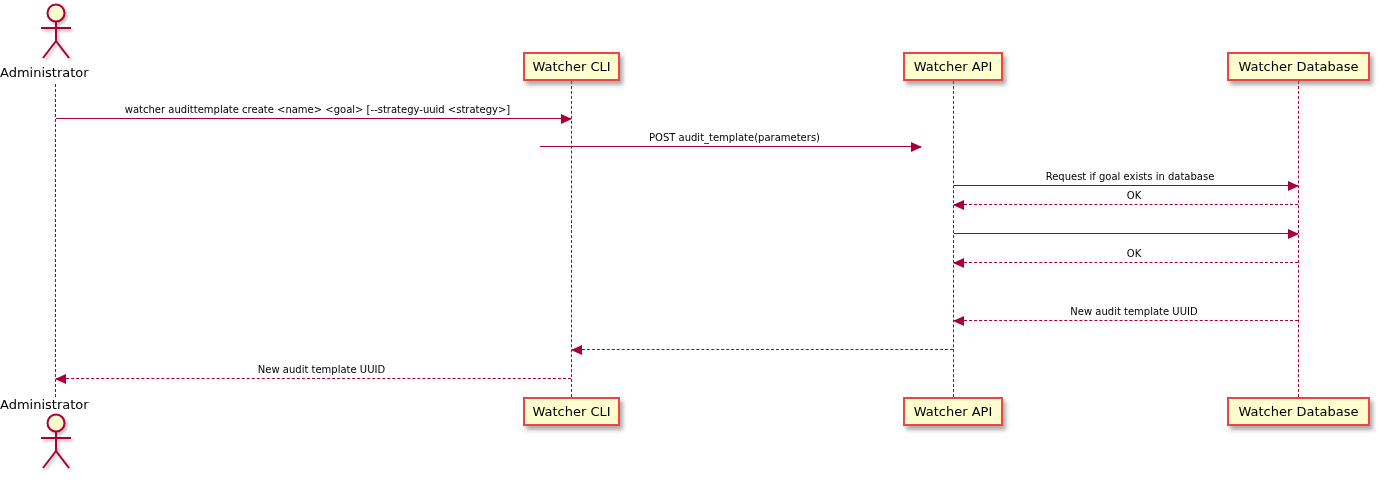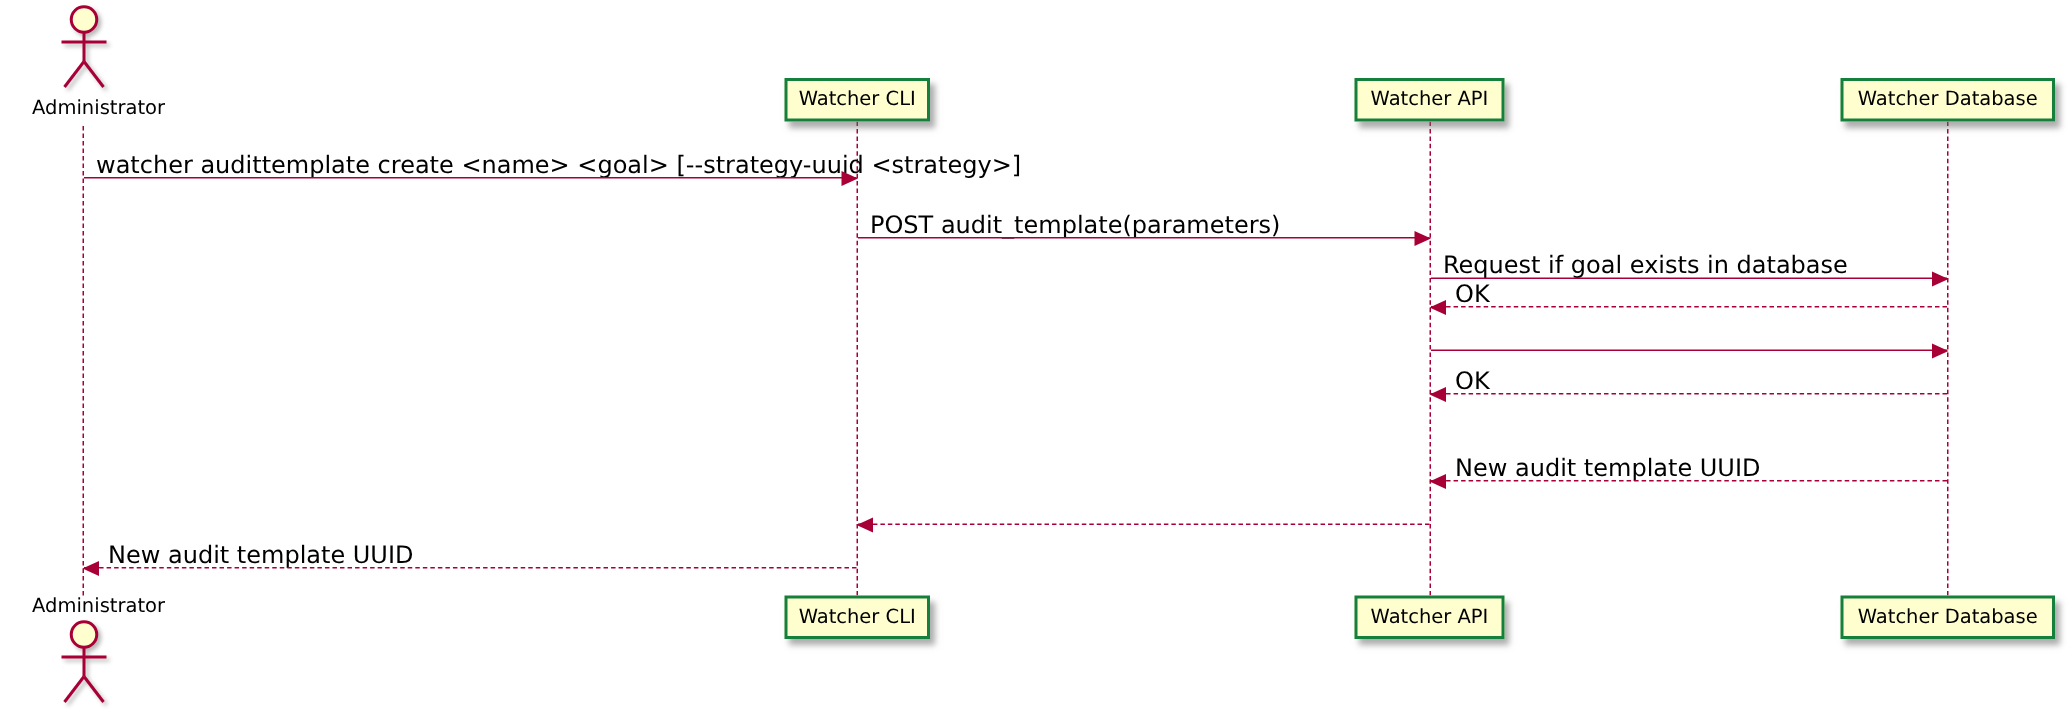--- a/index.html
+++ b/index.html
@@ -6,33 +6,33 @@
   .canvas{
     position:relative;width:1379px;height:483px;background:#ffffff;
     font-family:"DejaVu Sans","Liberation Sans",sans-serif;color:#000;
     overflow:hidden;
   }
   
   .lifeline{position:absolute;width:0;border-left:1px dashed #A80036;}
   
   .pbox{
     position:absolute;height:29px;box-sizing:border-box;
-    background:#FEFECE;border:2px solid #15803d;
+    background:#FEFECE;border:2px solid #ef4444;
     box-shadow:3px 4px 4px rgba(105,105,105,0.55);
     display:flex;align-items:center;justify-content:center;
     font-size:13px;white-space:nowrap;
   }
   
   .actor-label{
-    position:absolute;width:110px;text-align:right;font-size:13px;
+    position:absolute;width:110px;text-align:left;font-size:13px;
     white-space:nowrap;
   }
   .actor-fig{position:absolute;filter:drop-shadow(2.5px 2.5px 1.5px rgba(0,0,0,0.28));}
   
-  .msg{position:absolute;height:18px;font-size:16px;white-space:nowrap;}
+  .msg{position:absolute;height:18px;font-size:10px;white-space:nowrap;text-align:center;}
   .msg .lbl{padding-left:8px;line-height:15px;}
   .msg.reply .lbl{padding-left:16px;}
   .msg-line{position:absolute;left:0;right:0;top:16px;height:0;border-top:1px solid #A80036;}
   .msg-line.dashed{border-top-style:dashed;}
   .ah{position:absolute;width:0;height:0;top:-5px;}
   .ah.right{right:-1px;border-left:11px solid #A80036;border-top:5px solid transparent;border-bottom:5px solid transparent;}
   .ah.left{left:-1px;border-right:11px solid #A80036;border-top:5px solid transparent;border-bottom:5px solid transparent;}
 </style>
 </head>
 <body>
@@ -57,21 +57,21 @@
   <div class="pbox" style="left:903px;top:52px;width:100px;">Watcher API</div>
   <div class="pbox" style="left:1227px;top:52px;width:143px;">Watcher Database</div>
 
   <div class="msg fwd" style="left:56px;top:102px;width:515px;">
     <div class="lbl">watcher audittemplate create &lt;name&gt; &lt;goal&gt; [--strategy-uuid &lt;strategy&gt;]</div>
     <div class="msg-line solid">
         <span class="ah right"></span>
       </div>
   </div>
 
-  <div class="msg fwd" style="left:572px;top:130px;width:381px;margin-top:12px;">
+  <div class="msg fwd" style="left:540px;top:130px;width:381px;">
     <div class="lbl">POST audit_template(parameters)</div>
     <div class="msg-line solid">
         <span class="ah right"></span>
       </div>
   </div>
 
   <div class="msg fwd" style="left:954px;top:169px;width:344px;">
     <div class="lbl">Request if goal exists in database</div>
     <div class="msg-line solid">
         <span class="ah right"></span>

